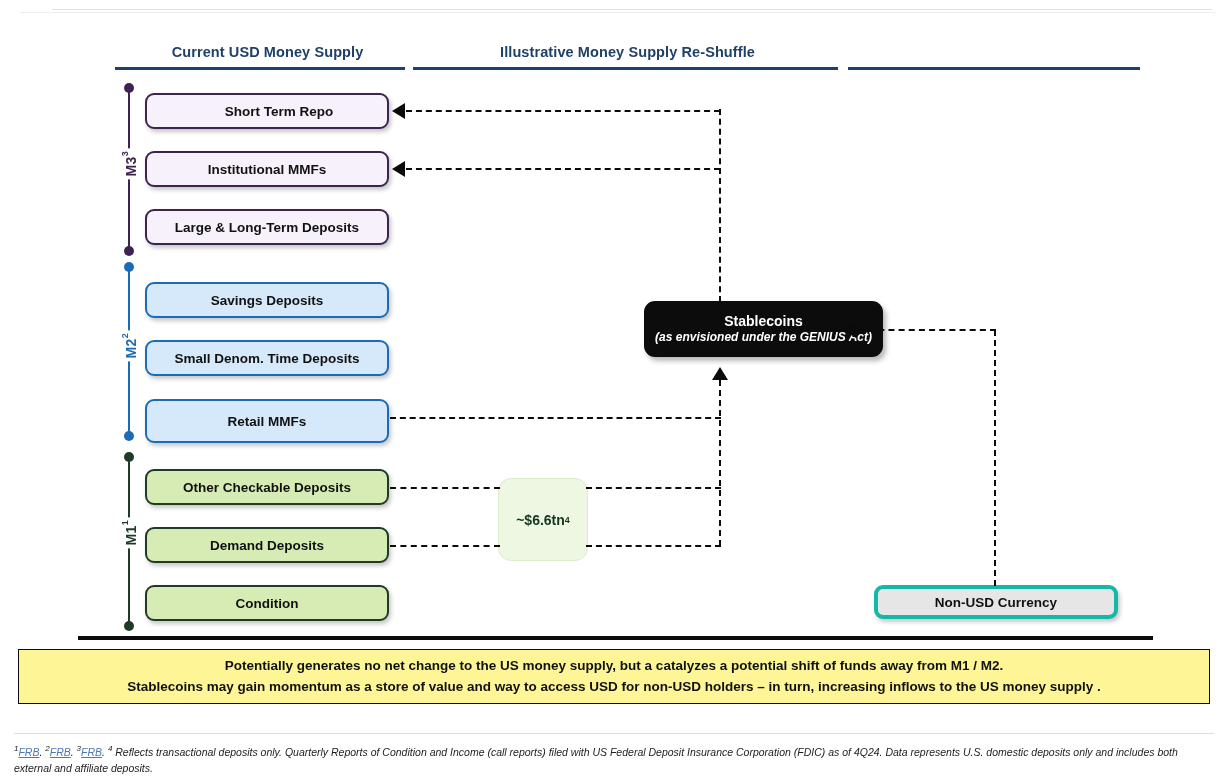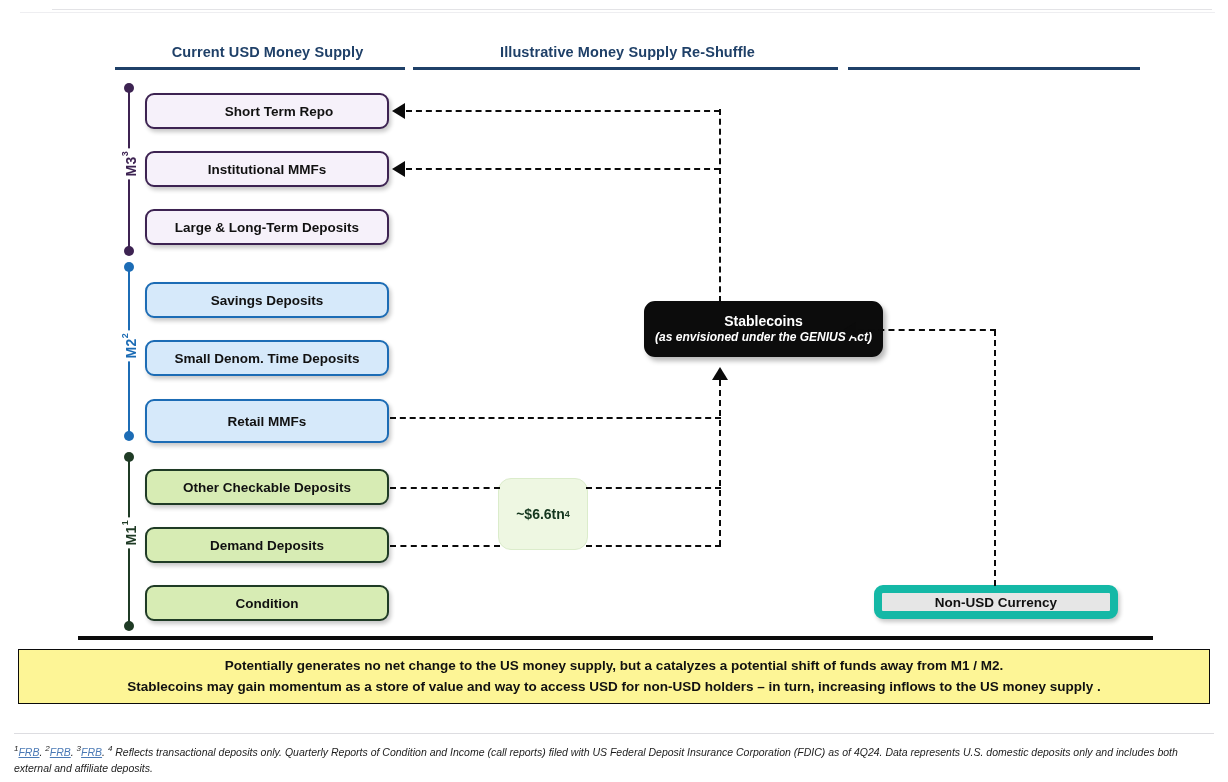--- a/index.html
+++ b/index.html
@@ -73,21 +73,21 @@
   .m2box {
     background: #d6e9fa;
     border: 2px solid #1c6cb5;
   }
   .m1box {
     background: #d7ecb4;
     border: 2px solid #1f3b25;
   }
   .greybox {
     background: #e6e6e6;
-    border: 8px solid #14b8a6;
+    border: 4px solid #14b8a6;
     color: #111;
   }
 
   
   .stablebox {
     position: absolute;
     background: #0c0c0c;
     border: 2px solid #0c0c0c;
     border-radius: 11px;
     box-shadow: 3px 4px 5px rgba(0,0,0,0.28);
@@ -307,21 +307,21 @@
 
   <div class="mbox greybox" style="left:874px; top:585px; width:244px; height:34px;">
     <span>Non-USD Currency</span>
   </div>
 
   <div class="stablebox" style="left:600px; top:301px; width:239px; height:56px;margin-left:44px;">
     <div class="stable-title">Stablecoins</div>
     <div class="stable-sub">(as envisioned under the GENIUS Act)</div>
   </div>
 
-  <div class="amount-chip" style="left:498px; top:478px; width:90px; height:72px;">
+  <div class="amount-chip" style="left:498px; top:478px; width:90px; height:83px;">
     <span>~$6.6tn</span>
       <sup>4</sup>
   </div>
 
   <div class="dash-v" style="left:719px; top:109px; height:193px;"></div>
 
   <div class="dash-h" style="left:406px; top:110px; width:314px;"></div>
   <div class="arrow-left" style="left:392px; top:103px;"></div>
 
   <div class="dash-h" style="left:406px; top:168px; width:314px;"></div>

